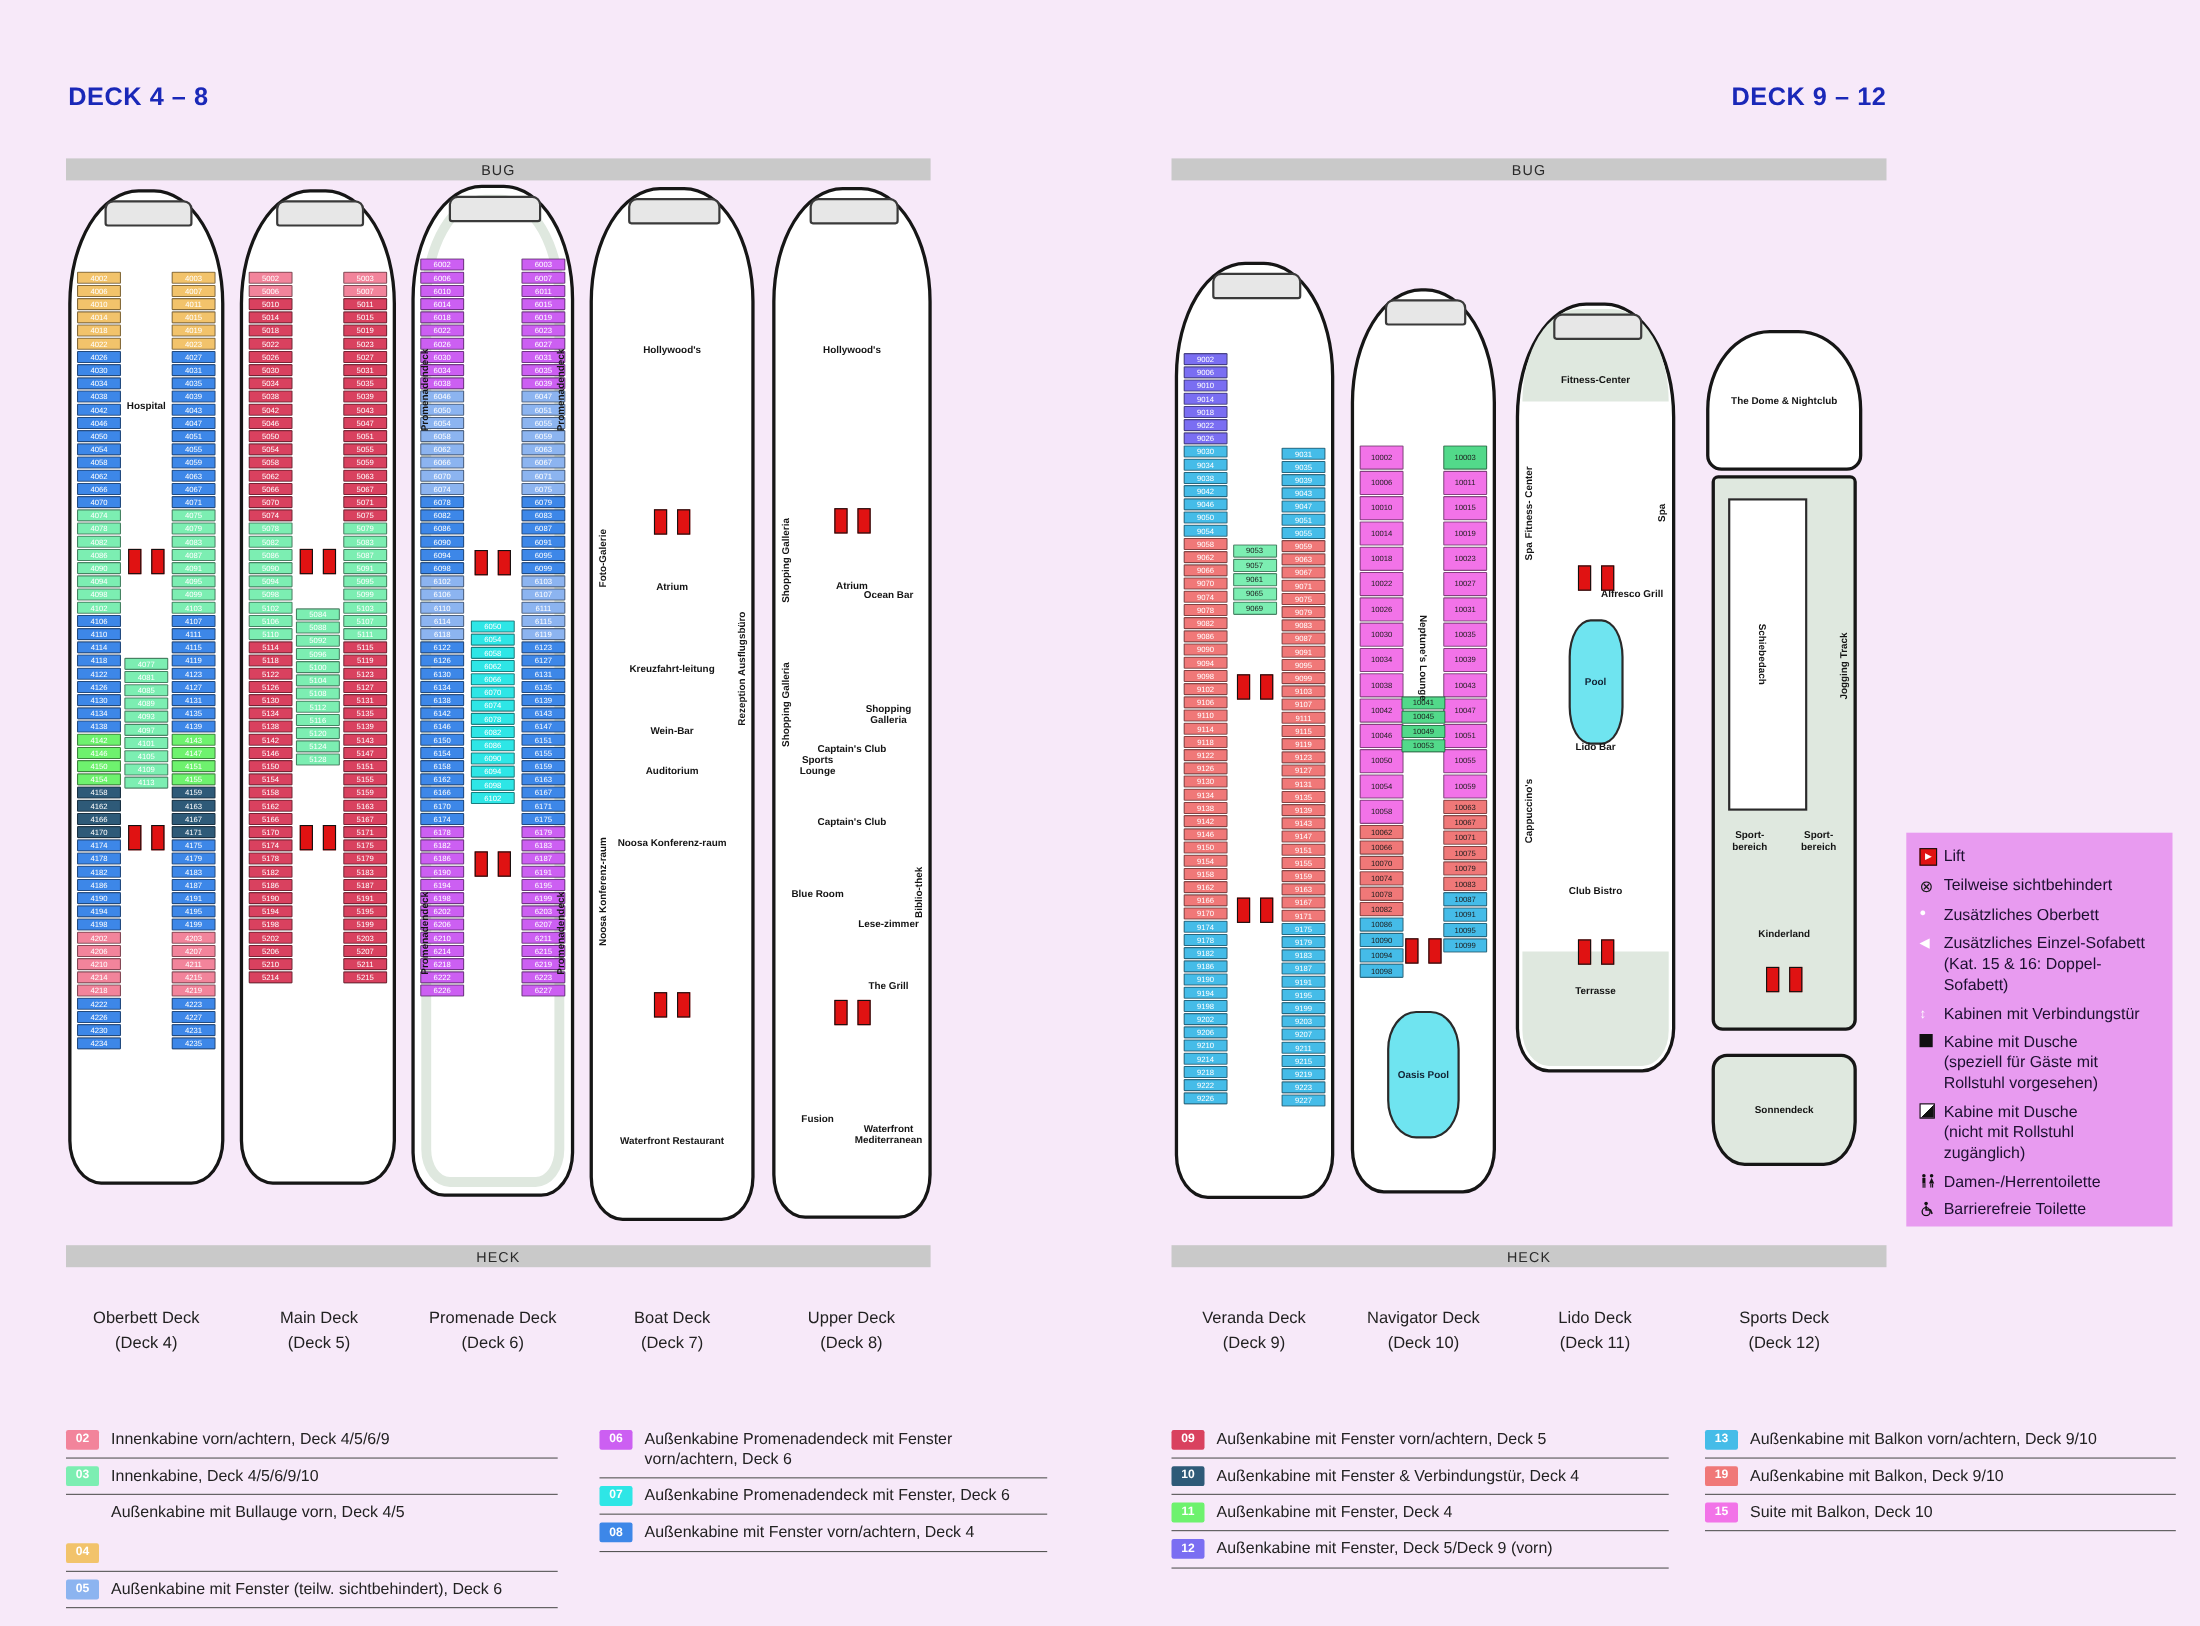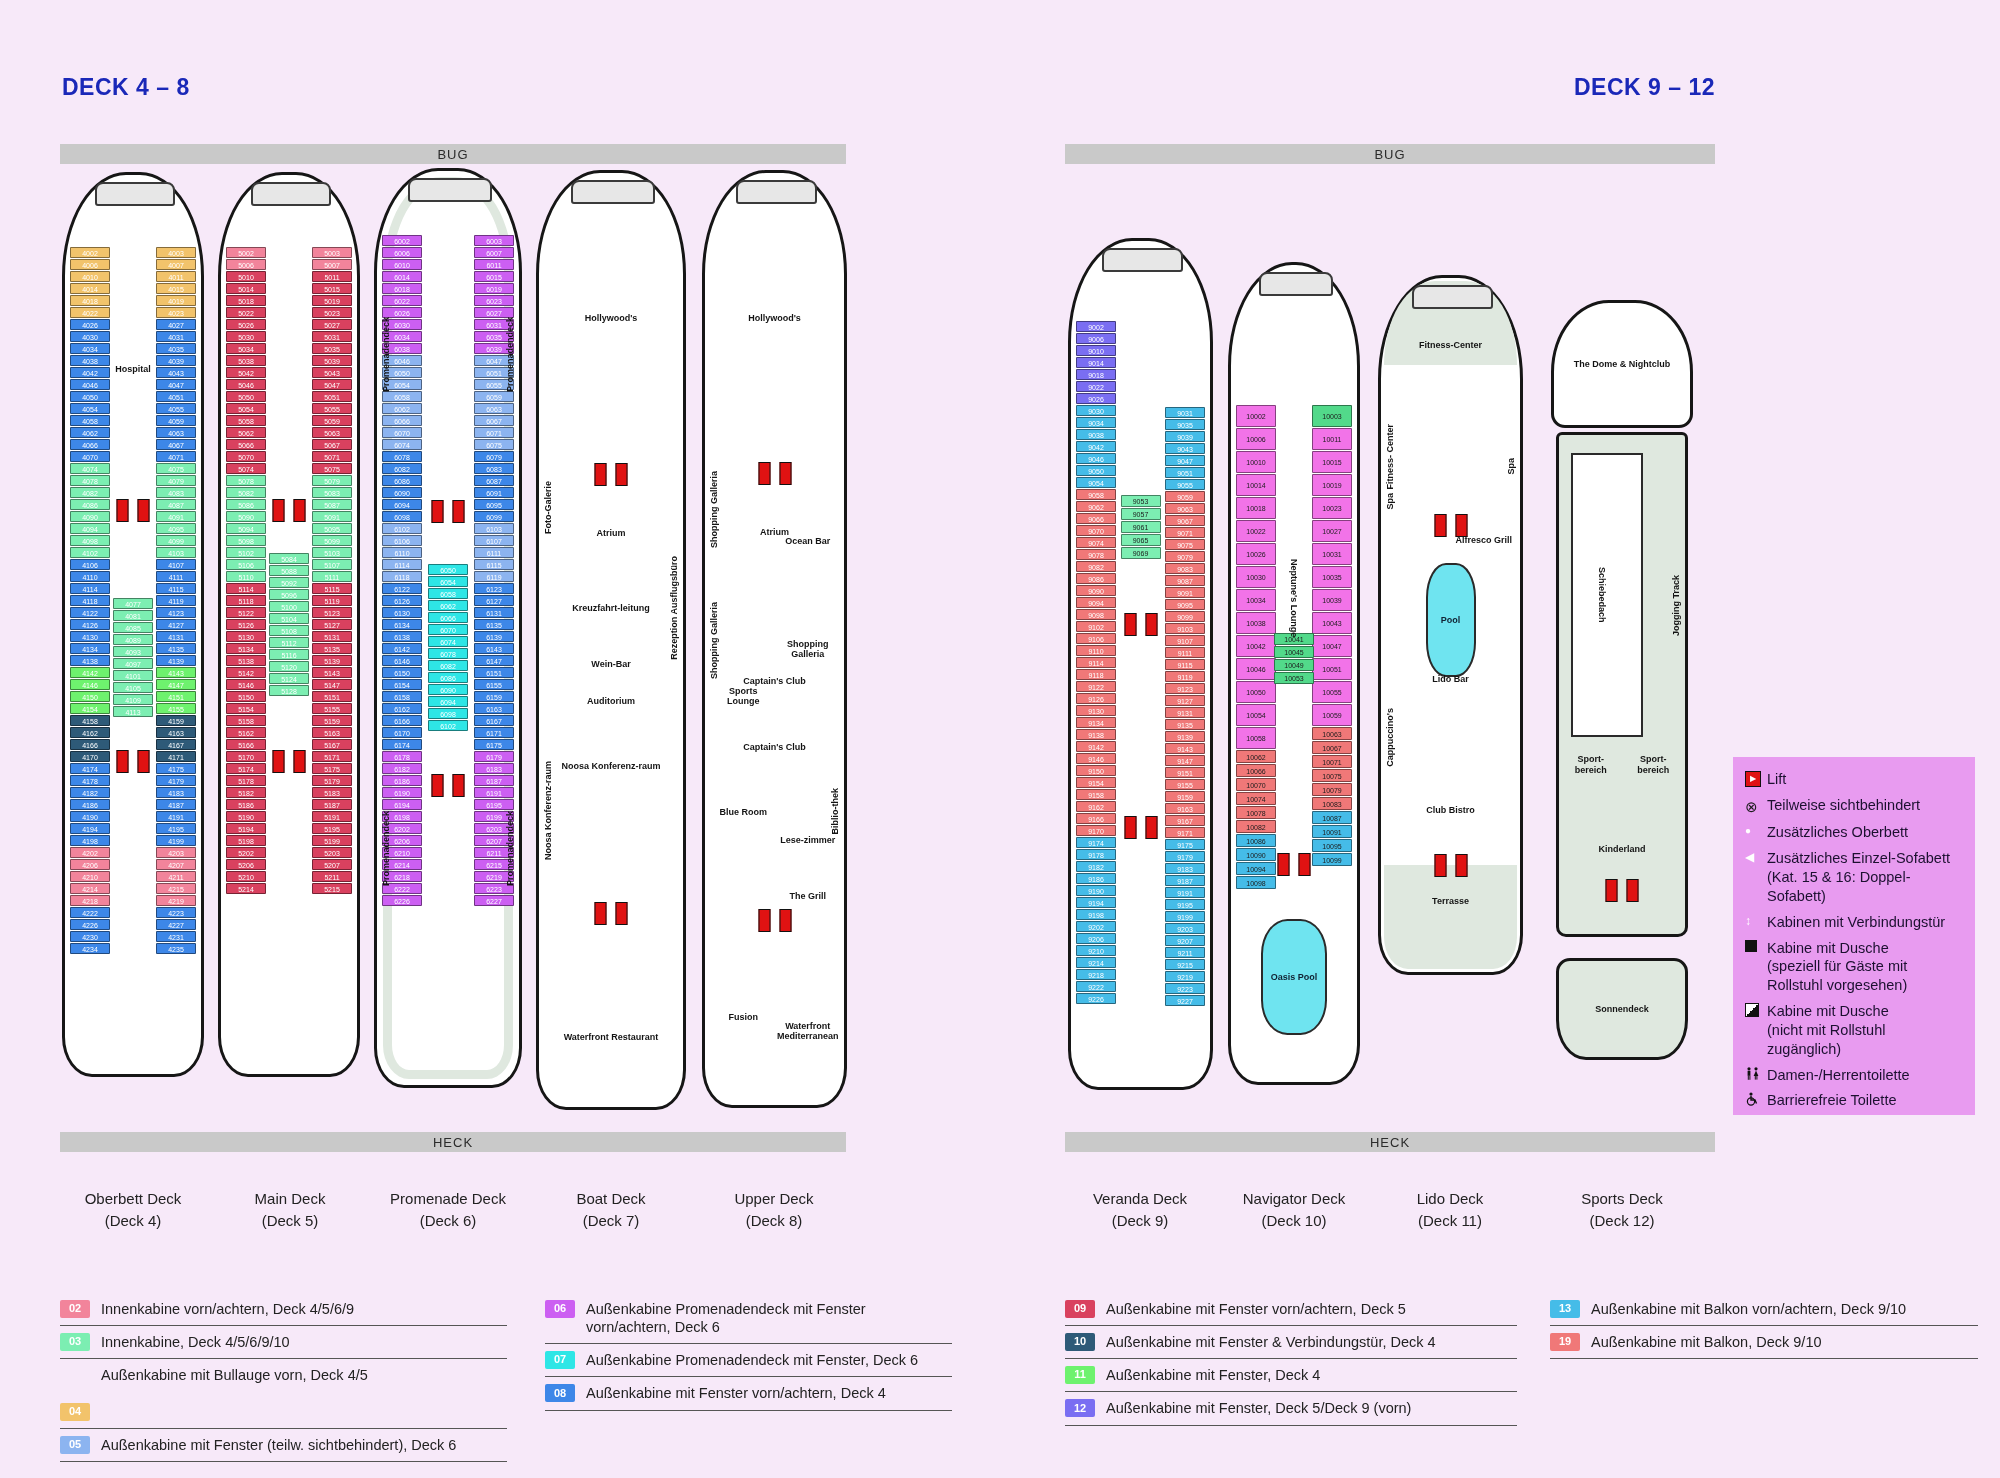--- a/index.html
+++ b/index.html
@@ -883,20 +883,24 @@
     </div>
     <div class="leg-col" style="left: 1550px; top: 1296px; width: 428px; position: absolute;">
       <div class="leg-item">
         <span class="badge" style="background: rgb(69, 188, 232);">13</span>
         <span>Außenkabine mit Balkon vorn/achtern, Deck 9/10</span>
       </div>
       <div class="leg-item">
         <span class="badge" style="background: rgb(240, 120, 120);">19</span>
         <span>Außenkabine mit Balkon, Deck 9/10</span>
       </div>
+      <div class="leg-item">
+        <span class="badge" style="background: rgb(242, 115, 232);">15</span>
+        <span>Suite mit Balkon, Deck 10</span>
+      </div>
     </div>
   </div>
 
 <div class="symbox abs" style="left:1733px;top:757px;width:242px;height:358px;" id="symbox">
     <div class="sym-item">
       <span class="sym-ic">
         <span class="ic-lift">▶</span>
       </span>
       <span>Lift</span>
     </div>

